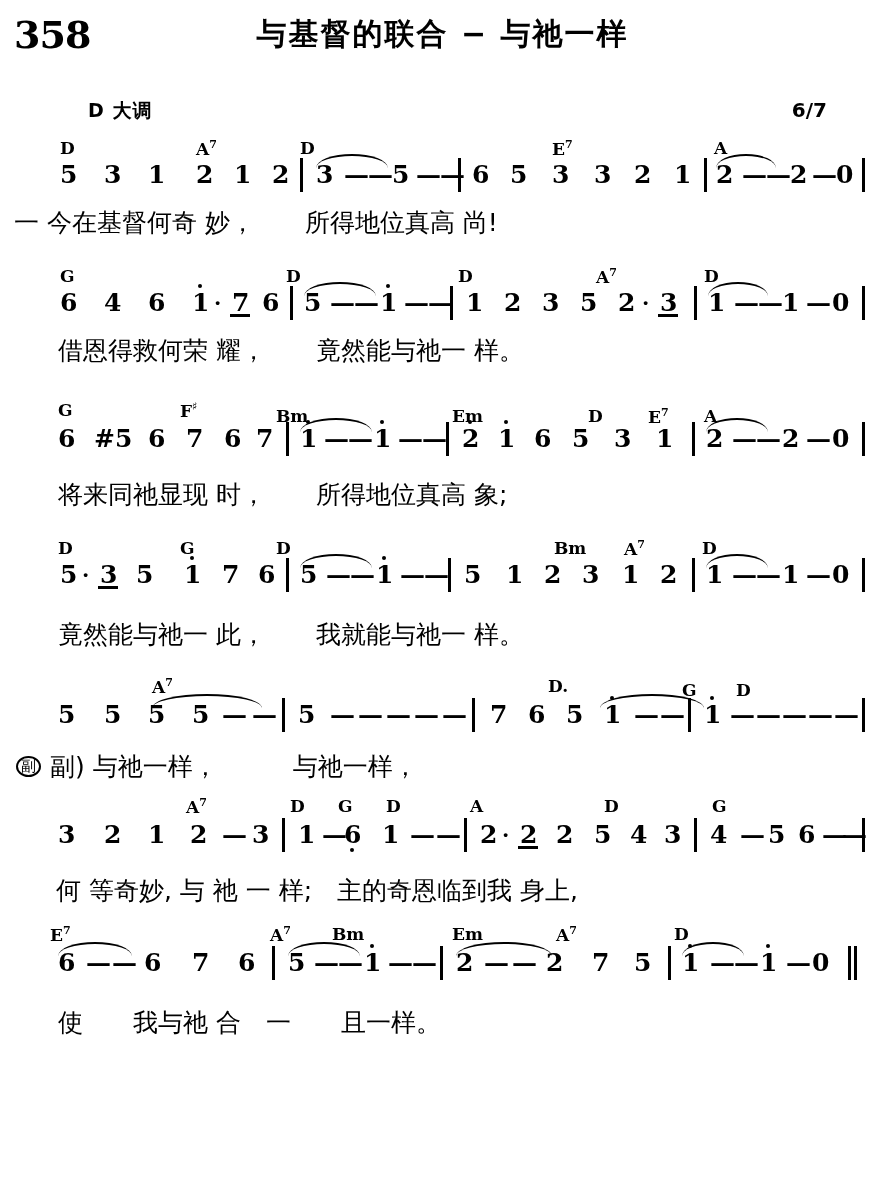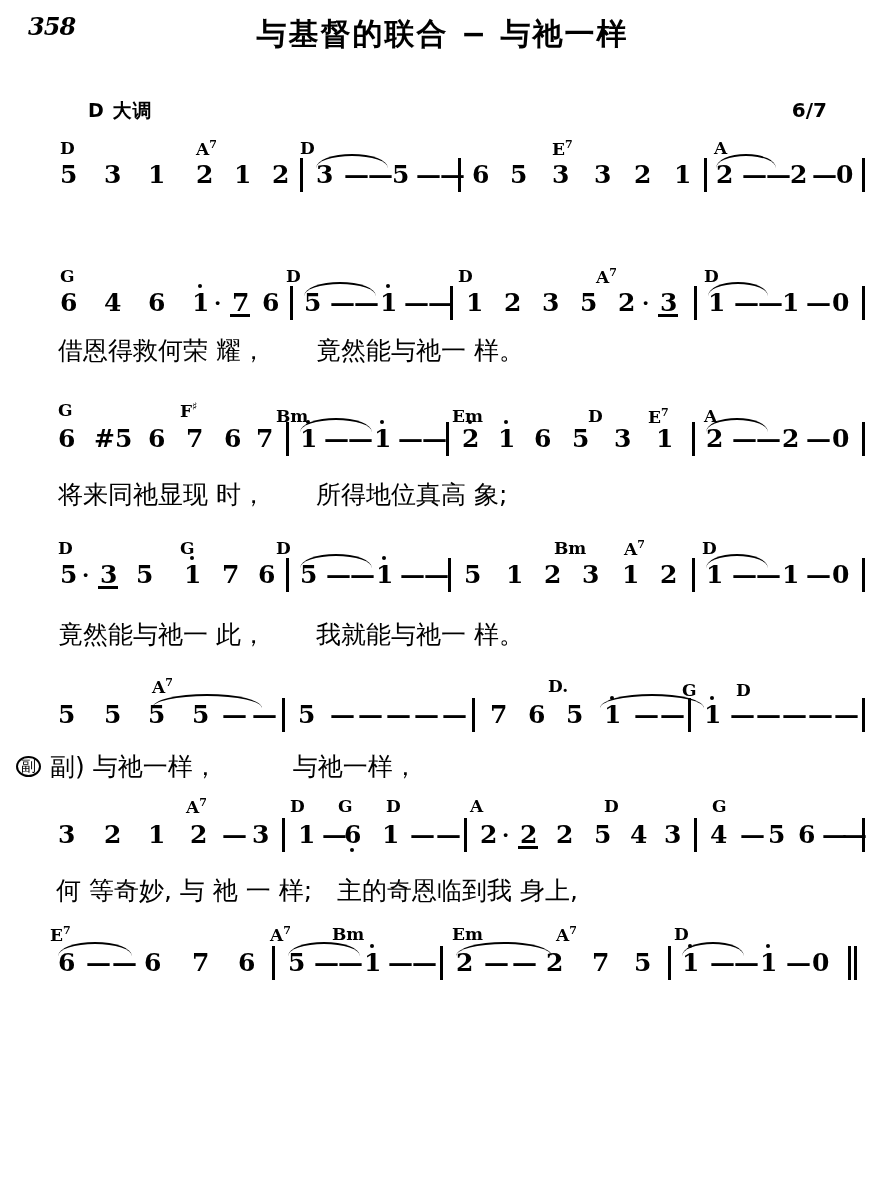--- a/index.html
+++ b/index.html
@@ -17,27 +17,26 @@
   }
   .page {
     position: relative;
     width: 885px;
     height: 1195px;
   }
 
   
   .hymn-number {
     position: absolute;
-    left: 28px;
+    left: 14px;
     top: 12px;
-    font-size: 24px;
+    font-size: 38px;
     font-weight: bold;
     font-family: "DejaVu Serif", "Liberation Serif", serif;
     letter-spacing: -1px;
-    font-style: italic;
   }
   .hymn-title {
     position: absolute;
     left: 0;
     top: 14px;
     width: 885px;
     text-align: center;
     font-size: 30px;
     font-weight: bold;
     font-family: "DejaVu Sans", "Liberation Sans", sans-serif;
@@ -207,20 +206,23 @@
       <div class="note" style="left:674px; top:22px;">1</div>
       <div class="bar" style="left:704px; top:20px;"></div>
       <div class="slur" style="left:716px; top:16px; width:60px;"></div>
       <div class="note" style="left:716px; top:22px;">2</div>
       <div class="note" style="left:742px; top:22px;">—</div>
       <div class="note" style="left:766px; top:22px;">—</div>
       <div class="note" style="left:790px; top:22px;">2</div>
       <div class="note" style="left:812px; top:22px;">—</div>
       <div class="note" style="left:836px; top:22px;">0</div>
       <div class="bar" style="left:862px; top:20px;"></div>
+    </div>
+    <div class="lyric-row">
+      <div class="lyric" style="left:14px; top:22px;">一 今在基督何奇 妙，　　所得地位真高 尚!</div>
     </div>
   </div>
 
   <div class="system" style="top:266px;">
     <div class="notes-row">
       <div class="chord" style="left:60px; top:0px;">G</div>
       <div class="chord" style="left:286px; top:0px;">D</div>
       <div class="chord" style="left:458px; top:0px;">D</div>
       <div class="chord" style="left:596px; top:0px;">A<sup>7</sup></div>
       <div class="chord" style="left:704px; top:0px;">D</div>
@@ -497,15 +499,18 @@
       <div class="note" style="left:682px; top:24px;">1</div>
       <div class="dot-above" style="left:688px; top:20px;"></div>
       <div class="note" style="left:710px; top:24px;">—</div>
       <div class="note" style="left:734px; top:24px;">—</div>
       <div class="note" style="left:760px; top:24px;">1</div>
       <div class="dot-above" style="left:766px; top:20px;"></div>
       <div class="note" style="left:786px; top:24px;">—</div>
       <div class="note" style="left:812px; top:24px;">0</div>
       <div class="bar double" style="left:848px; top:22px;"></div>
     </div>
+    <div class="lyric-row">
+      <div class="lyric" style="left:58px; top:36px;">使　　我与祂 合　一　　且一样。</div>
+    </div>
   </div>
 
 </div>
 
 </body></html>

